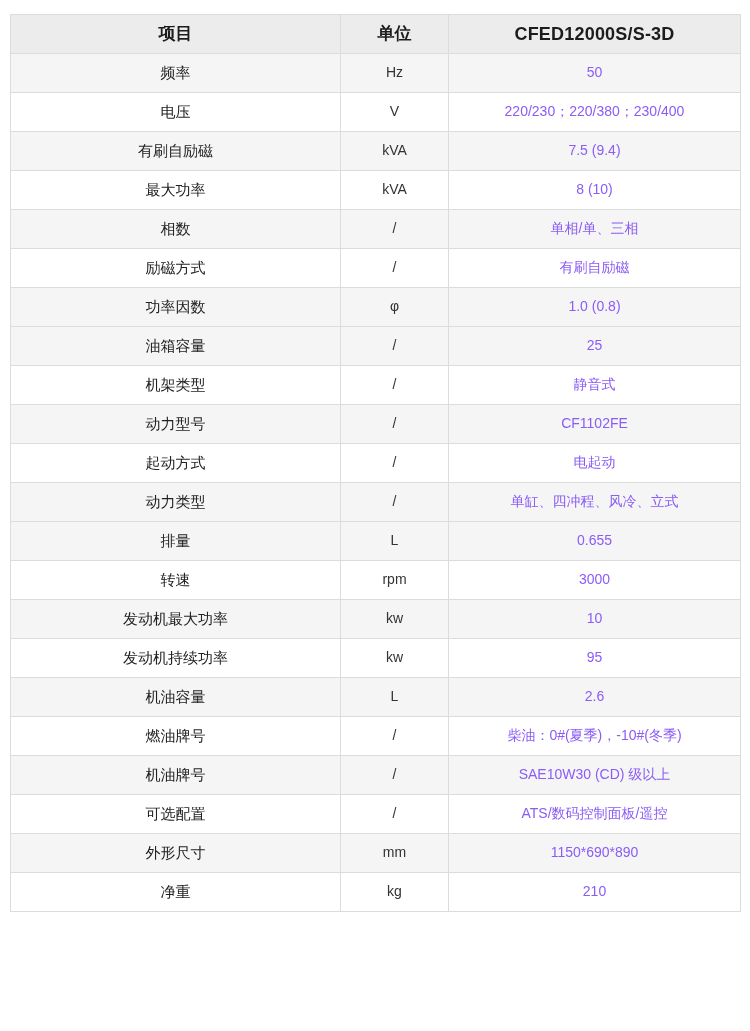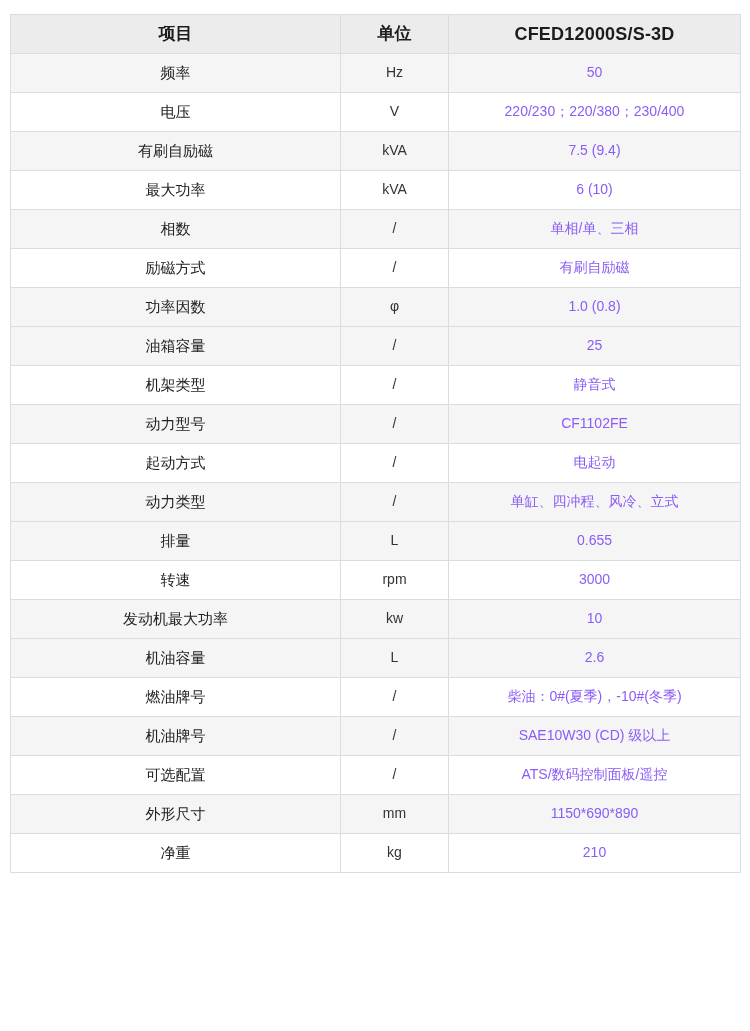--- a/index.html
+++ b/index.html
@@ -107,21 +107,21 @@
           <td class="cell-value">220/230；220/380；230/400</td>
         </tr>
         <tr class="odd">
           <td class="cell-item">有刷自励磁</td>
           <td class="cell-unit">kVA</td>
           <td class="cell-value">7.5 (9.4)</td>
         </tr>
         <tr class="even">
           <td class="cell-item">最大功率</td>
           <td class="cell-unit">kVA</td>
-          <td class="cell-value">6 (10)</td>
+          <td class="cell-value">8 (10)</td>
         </tr>
         <tr class="odd">
           <td class="cell-item">相数</td>
           <td class="cell-unit">/</td>
           <td class="cell-value">单相/单、三相</td>
         </tr>
         <tr class="even">
           <td class="cell-item">励磁方式</td>
           <td class="cell-unit">/</td>
           <td class="cell-value">有刷自励磁</td>
@@ -163,20 +163,25 @@
         </tr>
         <tr class="even">
           <td class="cell-item">转速</td>
           <td class="cell-unit">rpm</td>
           <td class="cell-value">3000</td>
         </tr>
         <tr class="odd">
           <td class="cell-item">发动机最大功率</td>
           <td class="cell-unit">kw</td>
           <td class="cell-value">10</td>
+        </tr>
+        <tr class="even">
+          <td class="cell-item">发动机持续功率</td>
+          <td class="cell-unit">kw</td>
+          <td class="cell-value">95</td>
         </tr>
         <tr class="odd">
           <td class="cell-item">机油容量</td>
           <td class="cell-unit">L</td>
           <td class="cell-value">2.6</td>
         </tr>
         <tr class="even">
           <td class="cell-item">燃油牌号</td>
           <td class="cell-unit">/</td>
           <td class="cell-value">柴油：0#(夏季)，-10#(冬季)</td>

